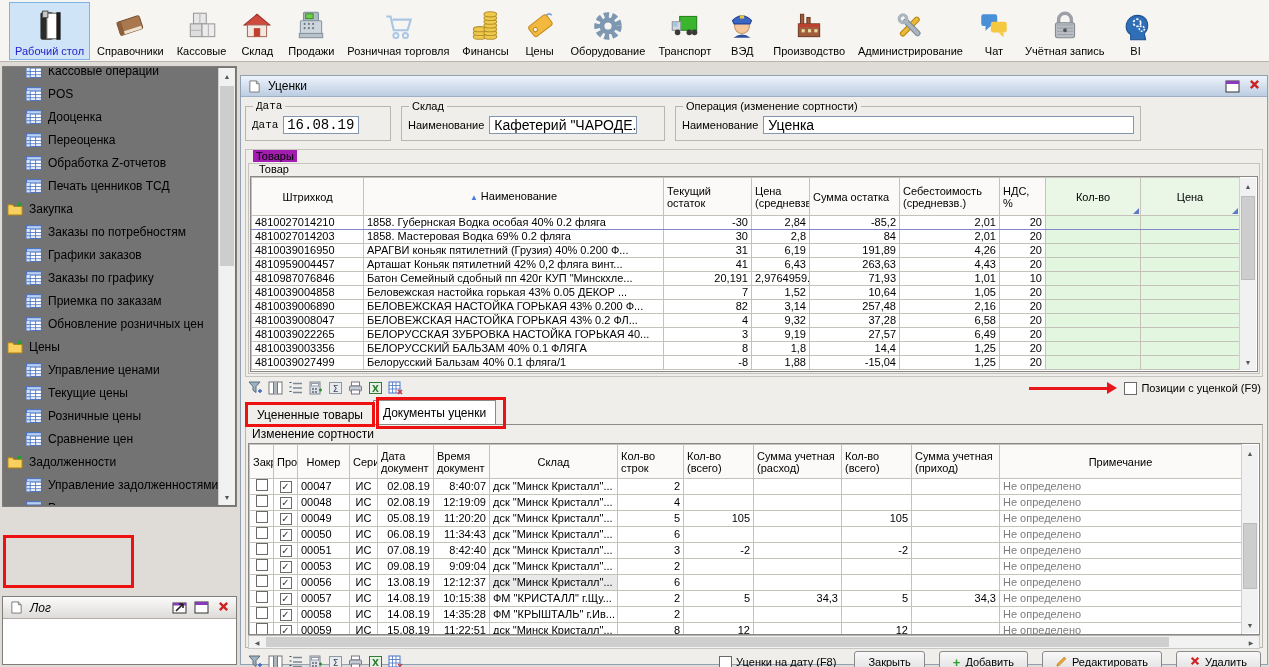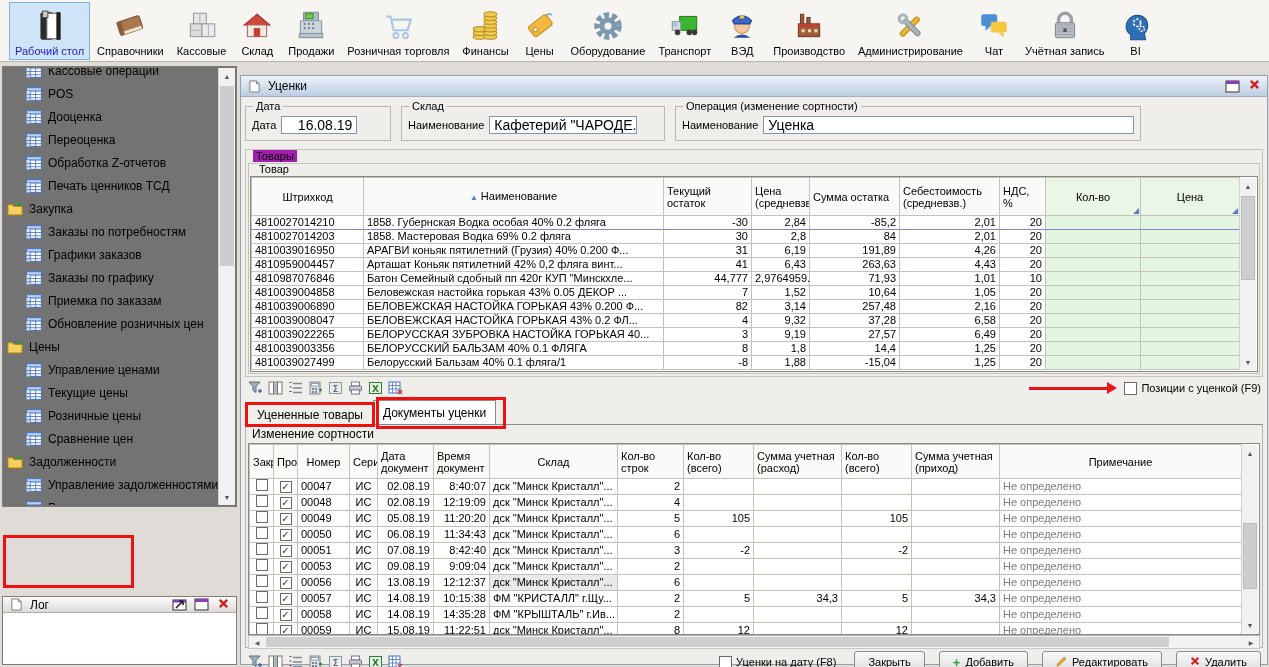--- a/index.html
+++ b/index.html
@@ -41,43 +41,43 @@
   .tree-item .ic svg { width:16px; height:14px; }
   .vscroll { position:absolute; top:1px; right:1px; bottom:1px; width:17px; background:#f1f1f1; border-left:1px solid #d2d0cc; }
   .vscroll .arr { position:absolute; left:0; right:0; height:16px; display:flex; align-items:center; justify-content:center; font-size:7px; color:#555; }
   .vscroll .arr.up { top:0; } .vscroll .arr.dn { bottom:0; }
   .vscroll .thumb { position:absolute; left:1px; right:1px; background:#cdcdcd; }
   .sidebar .thumb { top:18px; height:180px; }
   .red-box { position:absolute; border:3px solid #ee1111; z-index:6; pointer-events:none; }
   
   .log-panel { position:absolute; left:2px; top:596px; width:235px; height:69px; background:#fff; border:1px solid #7f7d79; }
   .panel-titlebar {
-    height:16px; background:linear-gradient(#fbfbfb,#dcdbd8);
-    border-bottom:1px solid #b0ada8; display:flex; align-items:center; padding:0 5px; gap:5px; font-size:12px;
+    height:22px; background:linear-gradient(#fbfbfb,#dcdbd8);
+    border-bottom:1px solid #b0ada8; display:flex; align-items:center; padding:0 5px; gap:5px; font-size:12px;font-style:italic;
   }
   .panel-titlebar .sp { margin-left:auto; }
   .tbtn { width:17px; height:15px; display:inline-flex; align-items:center; justify-content:center; }
   .tbtn svg { width:15px; height:13px; }
   
   .main-win {
     position:absolute; left:240px; top:75px; width:1028px; height:590px;
     background:#f0eeeb; border:1px solid #93a0b2; display:flex; flex-direction:column;
   }
   .win-titlebar {
     height:21px; flex:none; background:linear-gradient(#eef3fb,#bccde2);
     border-bottom:1px solid #9fb0c6; display:flex; align-items:center; padding:0 5px; gap:5px; font-size:12px;
   }
   .win-titlebar .sp { margin-left:auto; }
   .win-body { flex:1; padding:2px 4px; display:flex; flex-direction:column; position:relative; }
   
   .hdr-row { height:42px; flex:none; display:flex; gap:10px; margin-bottom:2px; padding-top:7px; }
   .grp { position:relative; border:1px solid #b9b6b0; padding:6px 6px 3px 6px; display:flex; align-items:center; gap:5px; font-size:11px; }
   .grp-label { position:absolute; top:-7px; left:7px; background:#f0eeeb; padding:0 3px; font-size:11px; white-space:nowrap; }
   .inp { background:#fff; border:1px solid #8296ad; height:18px; display:flex; align-items:center; padding:0 4px; font-size:14px; white-space:nowrap; overflow:hidden; }
-  .grp.g-date { width:146px; } .grp.g-date .inp { width:76px; justify-content:flex-end; }
+  .grp.g-date { width:146px;font-family:Liberation Mono, monospace; } .grp.g-date .inp { width:76px; justify-content:flex-end; }
   .grp.g-wh { width:264px; } .grp.g-wh .inp { width:148px; }
   .grp.g-op { width:466px; } .grp.g-op .inp { flex:1; }
   
   .tovary-box { flex:none; height:228px; border:1px solid #c6c3bd; position:relative; padding:13px 2px 2px 2px; margin-top:6px; }
   .tovary-box > .grp-label { background:#a21caf; }
   .tovar-inner { position:absolute; left:2px; right:2px; top:13px; bottom:2px; border:1px solid #c6c3bd; padding:12px 1px 1px 1px; }
   .tovar-inner > .grp-label { top:-1px; border:0; background:transparent; }
   .tablewrap { position:relative; width:100%; height:100%; border:1px solid #8a8884; background:#fff; overflow:hidden; }
   table { border-collapse:collapse; table-layout:fixed; width:calc(100% - 17px); font-size:11px; }
   th, td { border:1px solid #c5c2bc; padding:0 3px; white-space:nowrap; overflow:hidden; font-weight:normal; }
@@ -731,21 +731,21 @@
                   <td class="r">6,43</td>
                   <td class="r">263,63</td>
                   <td class="r">4,43</td>
                   <td class="r">20</td>
                   <td class="green"></td>
                   <td class="green"></td>
                 </tr>
                 <tr class="">
                   <td class="l">4810987076846</td>
                   <td class="l">Батон Семейный сдобный  пп 420г КУП "Минскхле...</td>
-                  <td class="r">44,777</td>
+                  <td class="r">20,191</td>
                   <td class="r">2,9764959...</td>
                   <td class="r">71,93</td>
                   <td class="r">1,01</td>
                   <td class="r">10</td>
                   <td class="green"></td>
                   <td class="green"></td>
                 </tr>
                 <tr class="">
                   <td class="l">4810039004858</td>
                   <td class="l">Беловежская настойка горькая 43% 0.05 ДЕКОР ...</td>

